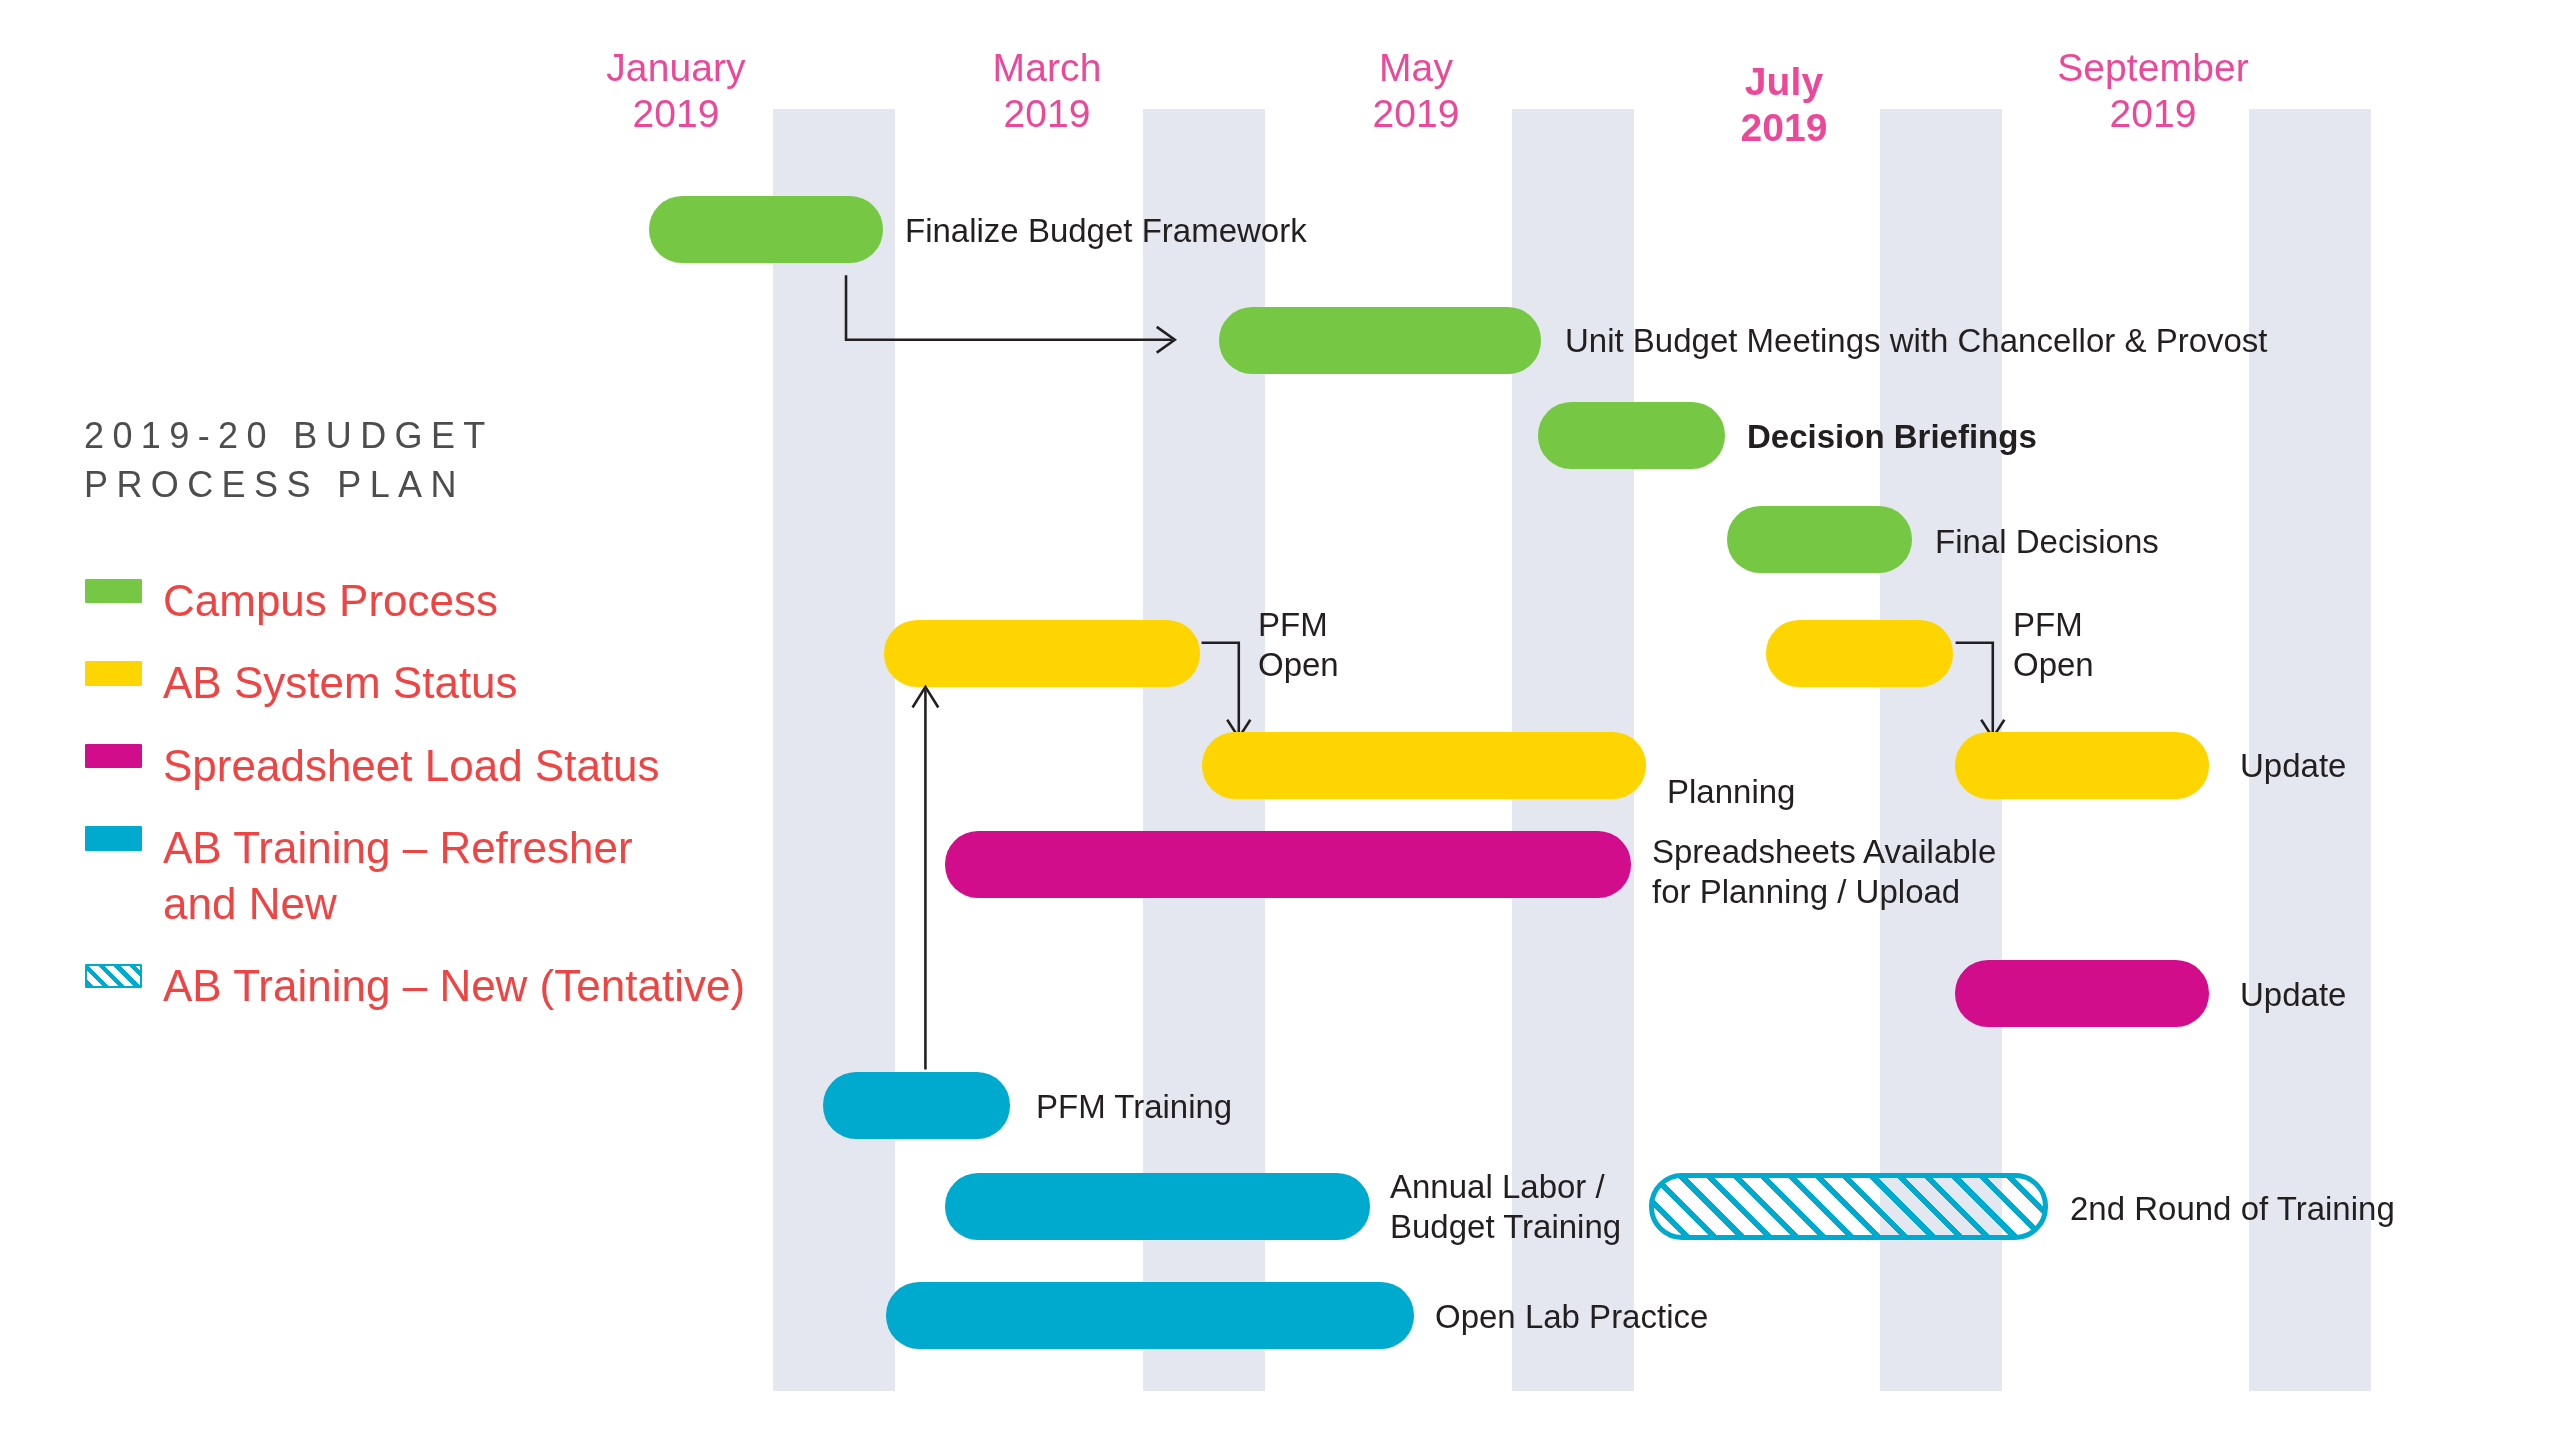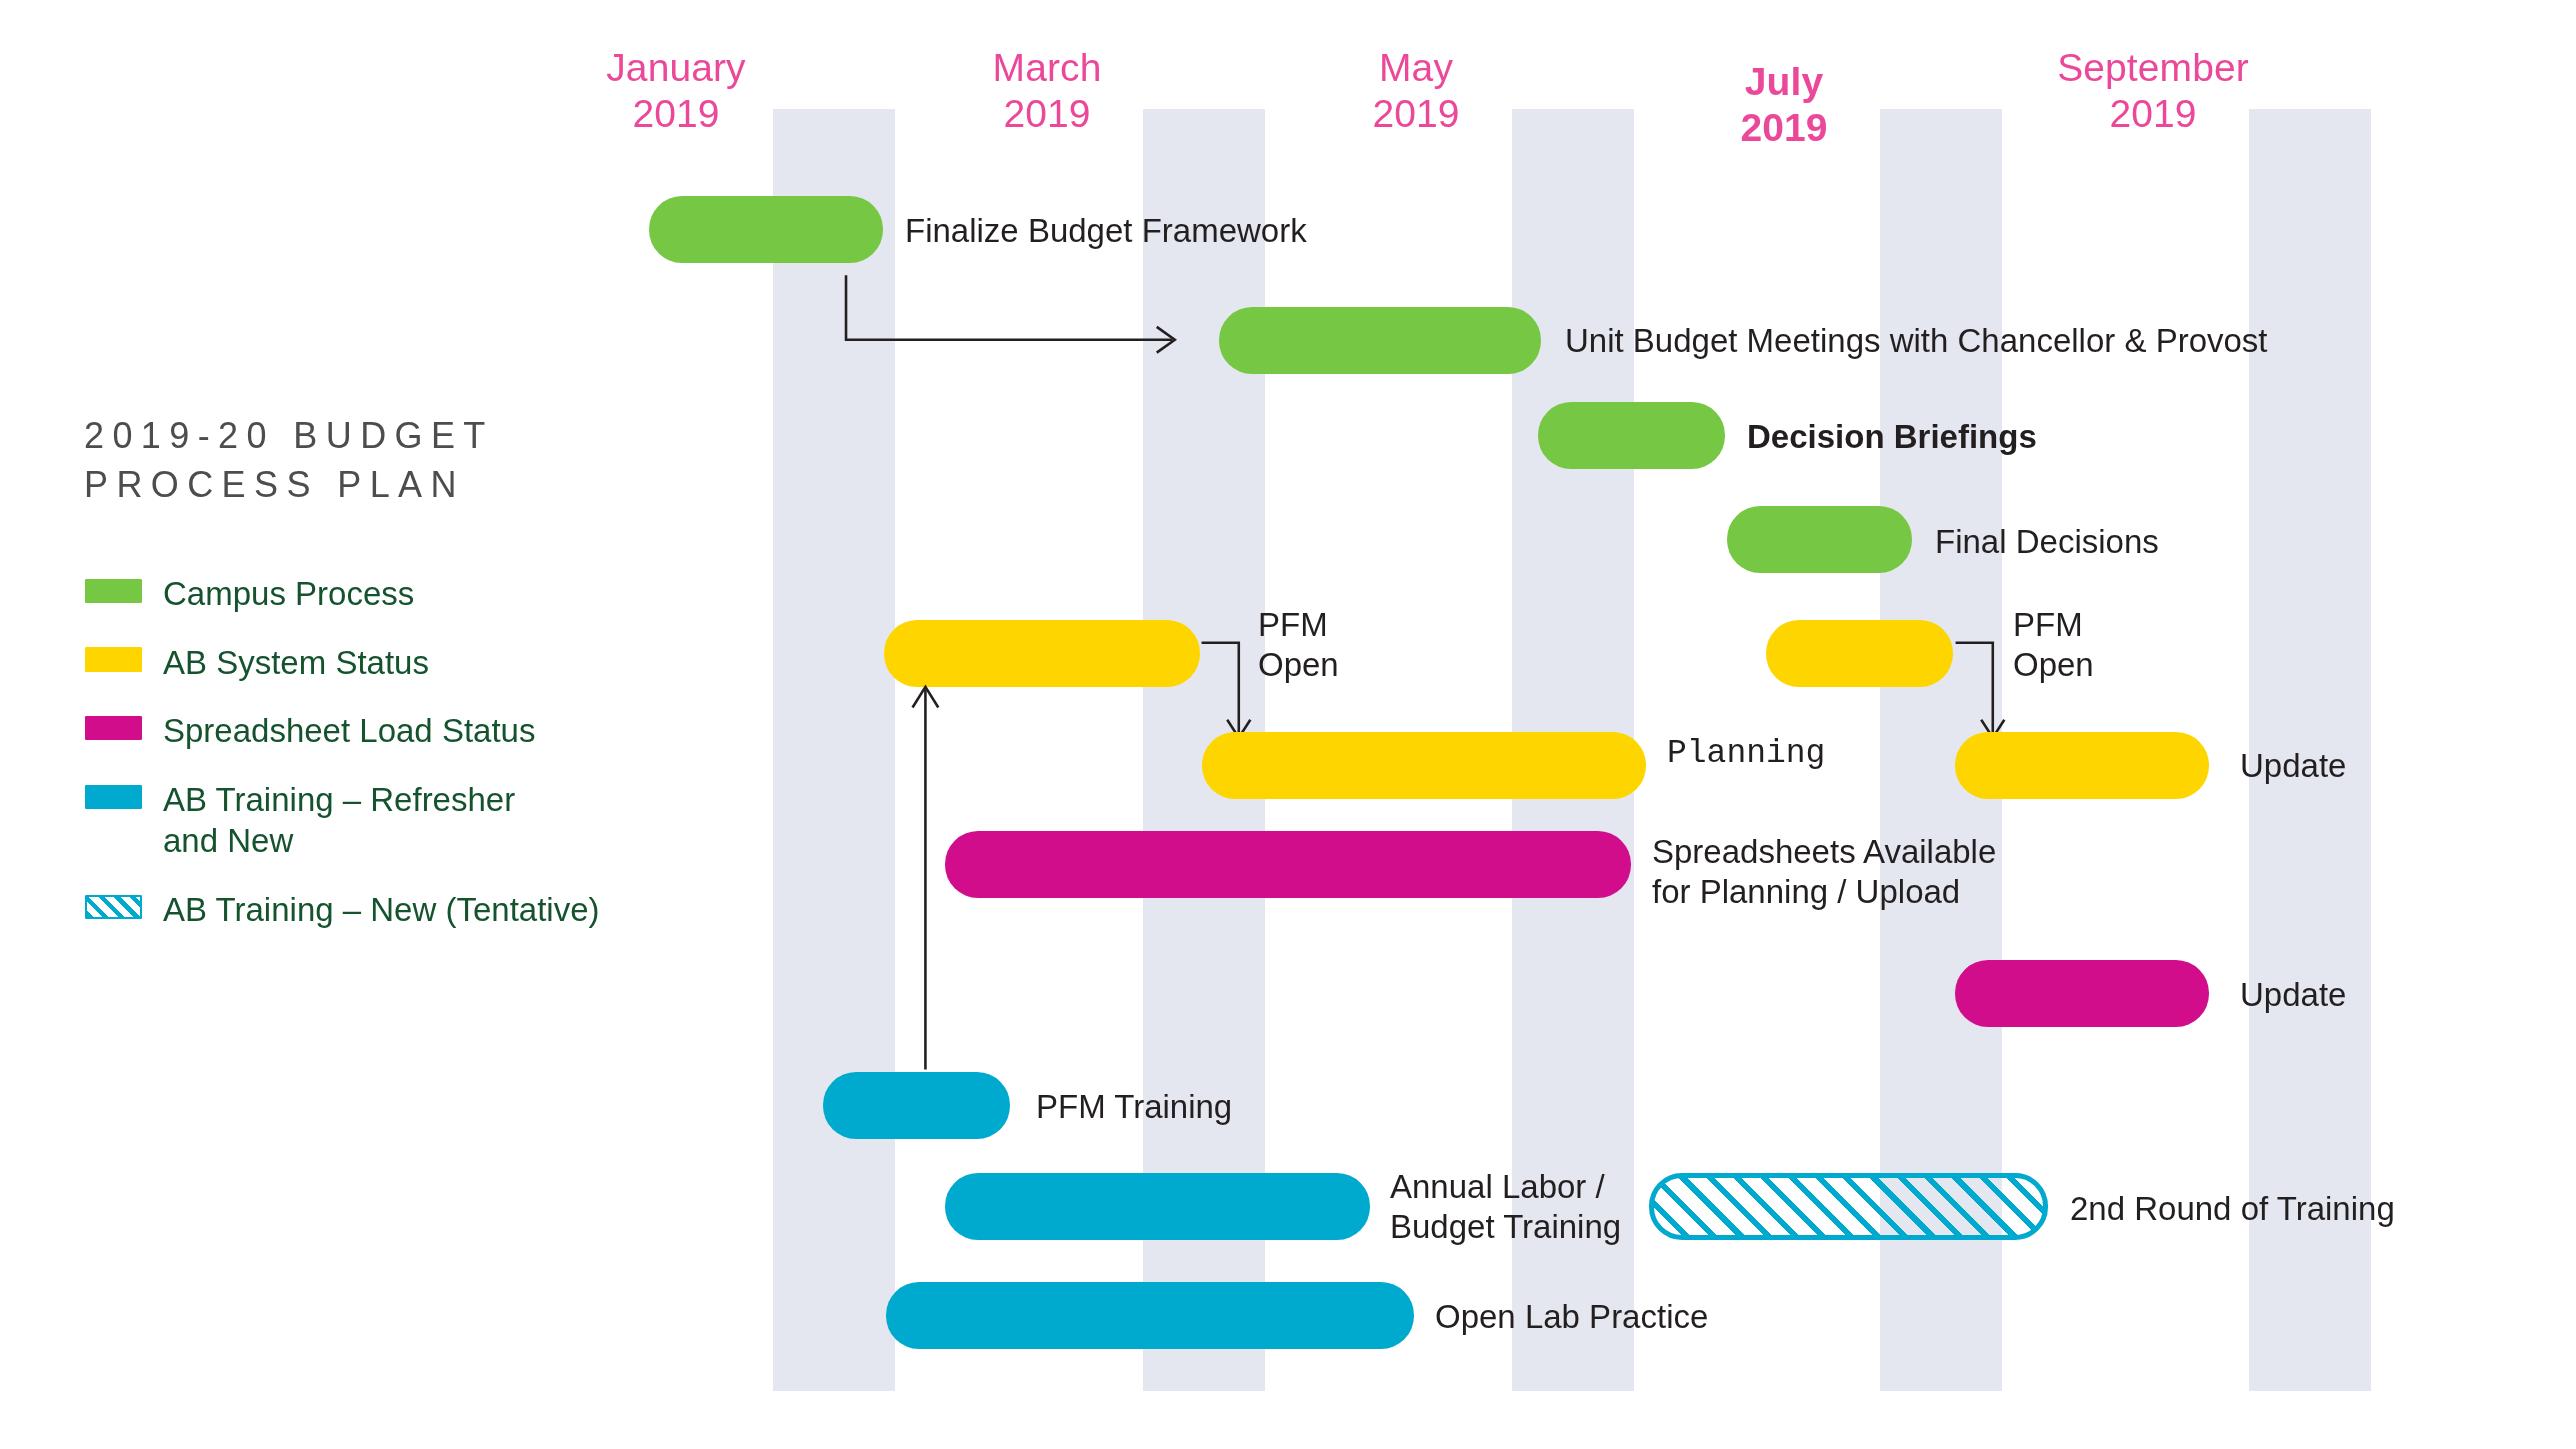--- a/index.html
+++ b/index.html
@@ -75,22 +75,22 @@
     background:
       repeating-linear-gradient(
         45deg,
         #00a9ce 0px, #00a9ce 4.5px,
         #ffffff 4.5px, #ffffff 11px
       );
     border: 2.6px solid #00a9ce;
     box-sizing: border-box;
   }
   .legend-text {
-    color: #14532d;
-    font-size: 33px;
+    color: #ef4444;
+    font-size: 44px;
     line-height: 1.26;
     white-space: pre-line;
     font-weight: 400;
   }
 
   
   .bar {
     position: absolute;
     height: 67px;
     border-radius: 33px;
@@ -208,21 +208,21 @@
   <div class="bar yellow" style="left:884px; top:620px; width:316px;"></div>
   <div class="bar-label" style="left:1258px; top:605px; width:213px;">PFM
 Open</div>
 
   <svg class="connector" style="left:1199px; top:640px; width:77px; height:103px;" viewBox="0 0 120 160">
     <polyline points="4,4 62,4 62,148"></polyline>
     <polyline points="44,124 62,152 80,124"></polyline>
   </svg>
 
   <div class="bar yellow" style="left:1202px; top:732px; width:444px;"></div>
-  <div class="bar-label" style="left:1667px; top:734px; width:386px;font-family:Liberation Mono, monospace;">Planning</div>
+  <div class="bar-label" style="left:1667px; top:772px; width:386px;">Planning</div>
 
   <div class="bar yellow" style="left:1766px; top:620px; width:187px;"></div>
   <div class="bar-label" style="left:2013px; top:605px; width:213px;">PFM
 Open</div>
 
   <svg class="connector" style="left:1953px; top:640px; width:77px; height:103px;" viewBox="0 0 120 160">
     <polyline points="4,4 62,4 62,148"></polyline>
     <polyline points="44,124 62,152 80,124"></polyline>
   </svg>
 

